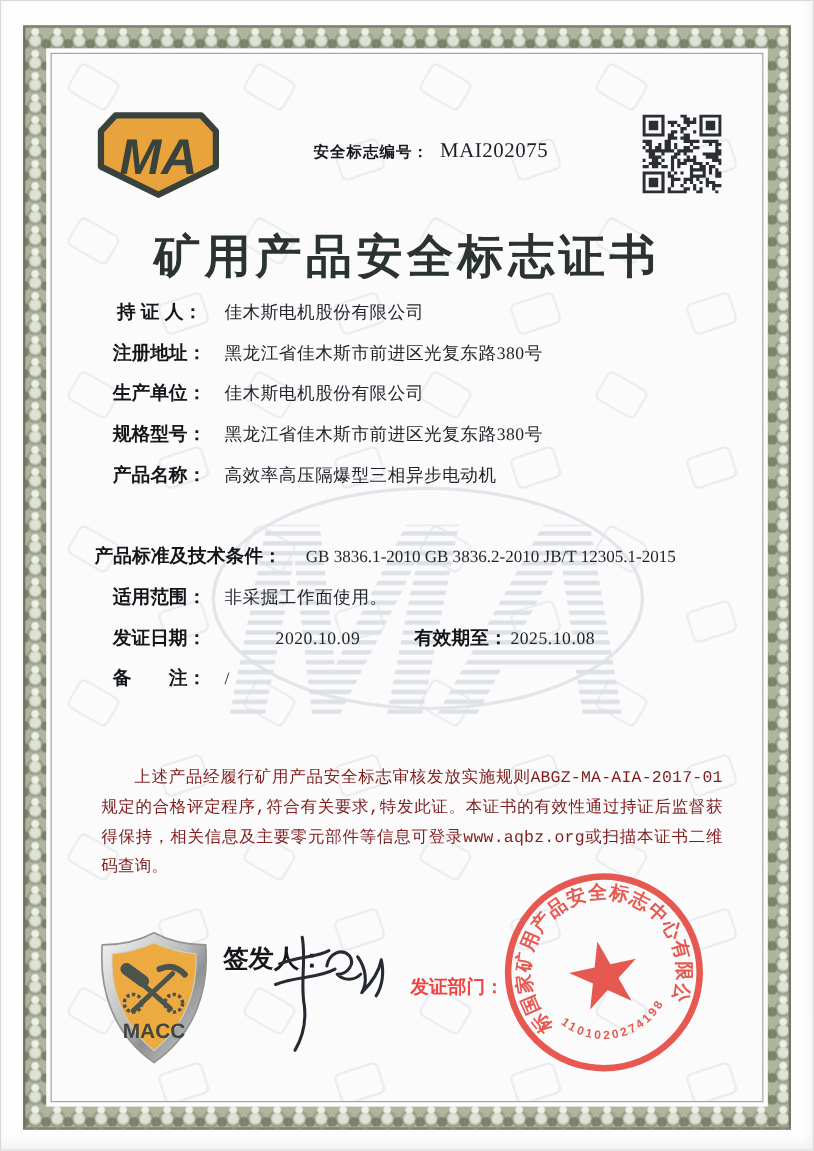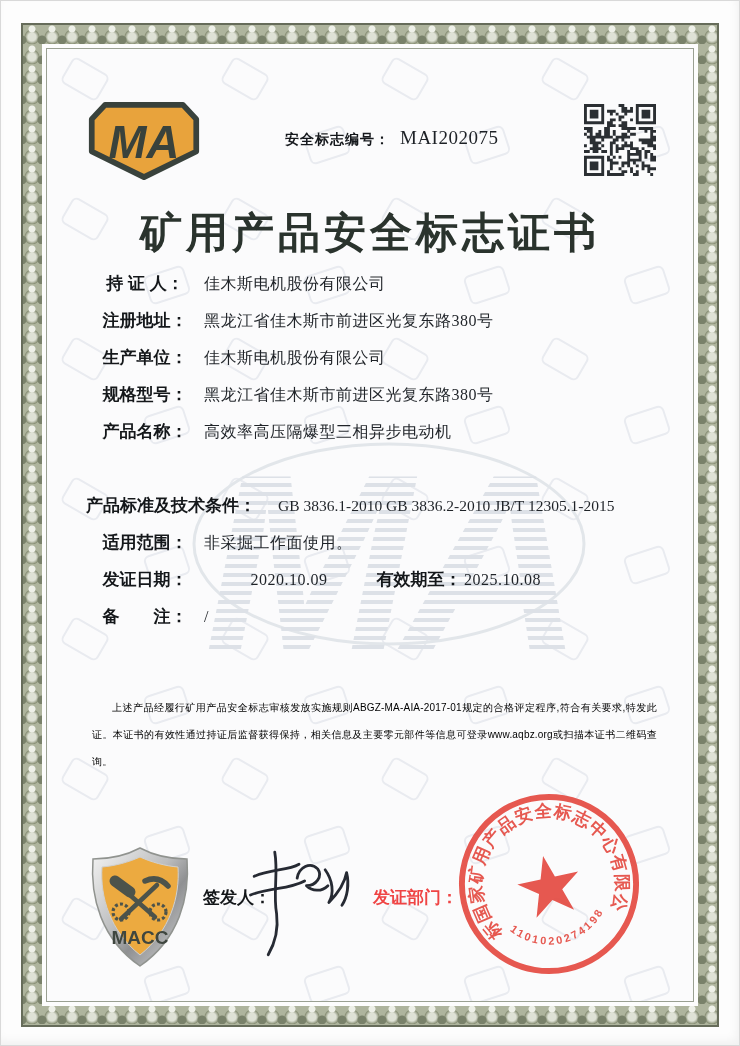--- a/index.html
+++ b/index.html
@@ -43,26 +43,26 @@
   .row{position:absolute;left:39px;white-space:nowrap;text-align:center;}
   .flabel{display:inline-block;width:118px;font-weight:700;font-size:17px;color:#14171a;}
   .fvalue{font-family:"Liberation Serif",serif;font-size:16px;color:#1f2328;letter-spacing:.5px;}
   .row.wide .flabel{width:auto;margin-right:10px;}
   .row.wide .fvalue{font-size:15.5px;letter-spacing:0;margin-left:12px;}
   .dateval{display:inline-block;width:170px;}
   .flabel2{width:90px;}
 
   .statement{
     position:absolute;left:45px;right:36px;top:645px;margin:0;
-    font-family:Liberation Sans, sans-serif;font-size:10px;line-height:27px;
-    color:#000000;text-indent:2em;text-align:justify;letter-spacing:.2px;
+    font-family:Liberation Mono, monospace;font-size:15px;line-height:27px;
+    color:#7f1d1d;text-indent:2em;text-align:justify;letter-spacing:.2px;
   }
 
   .macc{position:absolute;left:36px;top:796px;width:114px;height:126px;}
-  .signer{position:absolute;left:156px;top:837px;font-weight:700;font-size:17px;color:#14171a;}
+  .signer{position:absolute;left:156px;top:807px;font-weight:700;font-size:23px;color:#14171a;}
   .sig{position:absolute;left:196px;top:786px;width:112px;height:134px;}
   .dept{position:absolute;left:326px;top:837px;font-weight:700;font-size:17px;color:#ef4444;}
   .seal{position:absolute;left:408px;top:741px;width:188px;height:188px;transform:rotate(-12deg);opacity:.9;}
 </style>
 </head>
 <body>
 
 <div class="page">
   <div class="band"></div>
   <div class="gap"></div>

